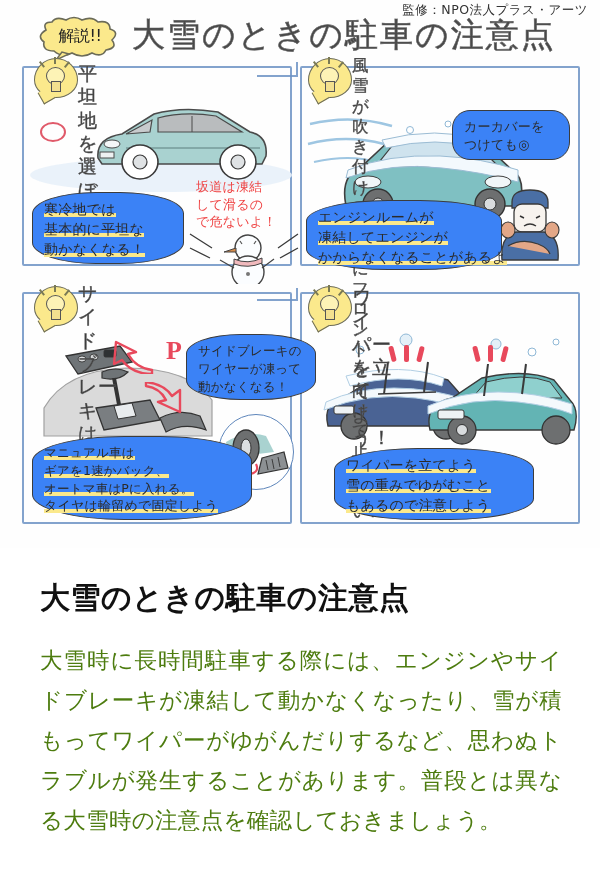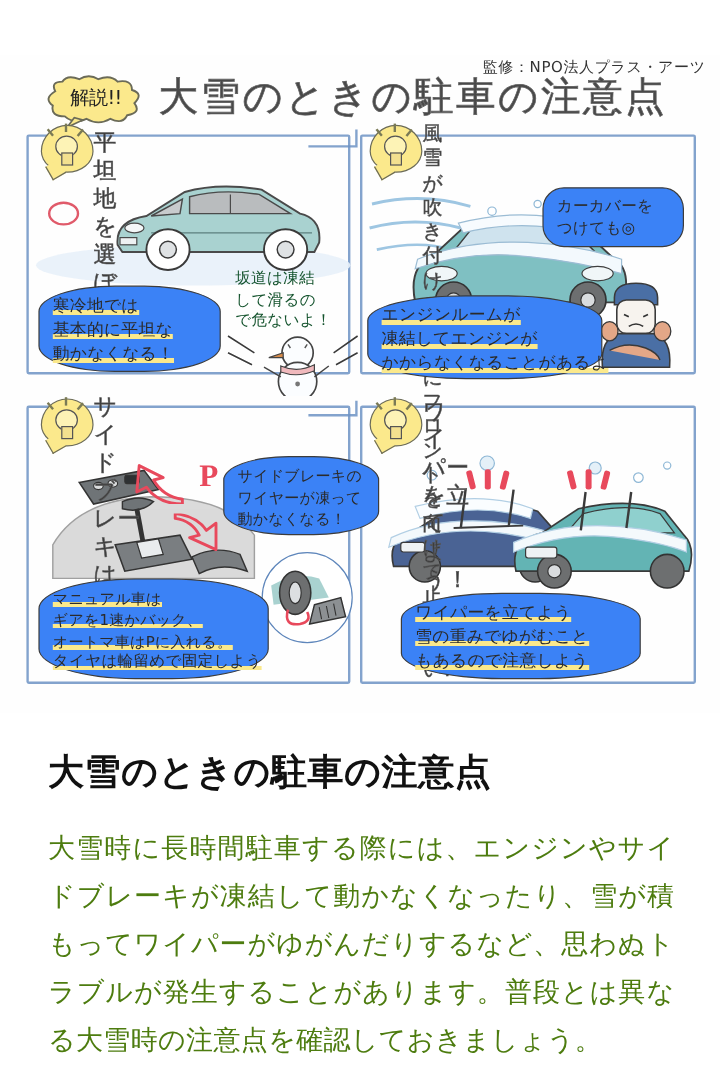--- a/index.html
+++ b/index.html
@@ -12,21 +12,20 @@
     -webkit-font-smoothing:antialiased;
   }
   .page{width:600px;min-height:889px;position:relative;overflow:hidden;}
 
   
   .illustration{
     position:relative;
     width:600px;height:548px;
     background:#fefefe;
     overflow:hidden;
-    margin-top:46px;
   }
   .hand{
     font-family:"DejaVu Sans","Liberation Sans",sans-serif;
     color:#2a2a2a;
   }
 
   
   .credit{
     position:absolute;top:2px;right:12px;
     font-size:12.5px;letter-spacing:.5px;
@@ -123,21 +122,21 @@
     font-size:14px;line-height:1.42;
     color:#2b2b2b;white-space:nowrap;
     letter-spacing:.2px;
   }
   .balloon .hl{
     background:linear-gradient(transparent 72%, #fbe98c 72%, #fbe98c 97%, transparent 97%);
   }
   .plain{
     position:absolute;z-index:8;
     font-size:13px;line-height:1.35;
-    color:#14532d;white-space:pre-line;letter-spacing:.2px;
+    color:#ef4444;white-space:pre-line;letter-spacing:.2px;
   }
 
   
   .snowground{
     position:absolute;background:#eef4fa;border-radius:50%;
     opacity:.9;
   }
   .car{position:absolute;}
   .circle-mark{
     position:absolute;width:22px;height:16px;
@@ -355,21 +354,21 @@
     <div class="inset-circle" style="left:218px;top:414px;width:76px;height:76px;"></div>
     <svg style="position:absolute;left:222px;top:418px;width:68px;height:68px;z-index:8;">
       <path d="M4 24 Q24 12 44 18 L52 34 L6 40 Z" fill="#a9d2d0" stroke="none"></path>
       <ellipse cx="24" cy="30" rx="13" ry="18" fill="#6d6f70" stroke="#333" stroke-width="1.3"></ellipse>
       <ellipse cx="24" cy="30" rx="5" ry="9" fill="#dcdfe1" stroke="#333" stroke-width="1"></ellipse>
       <path d="M40 40 L62 34 L66 50 L36 56 Z" fill="#8c9093" stroke="#333" stroke-width="1.2"></path>
       <path d="M44 42 L46 52 M50 41 L52 51 M56 39 L58 49" stroke="#333" stroke-width=".9"></path>
       <path d="M18 44 Q14 58 28 56 Q38 54 34 46" fill="none" stroke="#e8495c" stroke-width="2.2"></path>
     </svg>
 
-    <div class="balloon" style="left:32px;top:436px;width:192px;height:84px;">
+    <div class="balloon" style="left:32px;top:436px;width:220px;height:84px;">
       <div class="line" style="font-size:12.5px;"><span class="hl">マニュアル車は</span></div>
       <div class="line" style="font-size:12.5px;"><span class="hl">ギアを1速かバック、</span></div>
       <div class="line" style="font-size:12.5px;"><span class="hl">オートマ車はPに入れる。</span></div>
       <div class="line" style="font-size:13px;"><span class="hl">タイヤは輪留めで固定しよう</span></div>
     </div>
 
     <div class="tipgroup" style="left:306px;top:284px;">
       <div class="bulb">
         <div class="bubble"></div>
           <div class="tail"></div>

